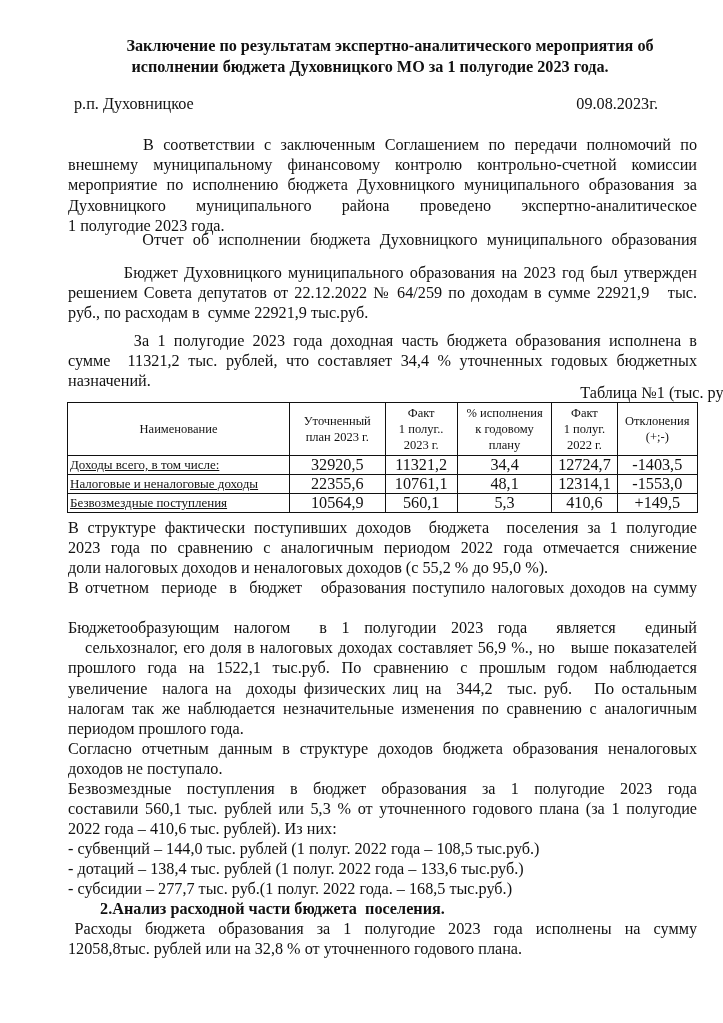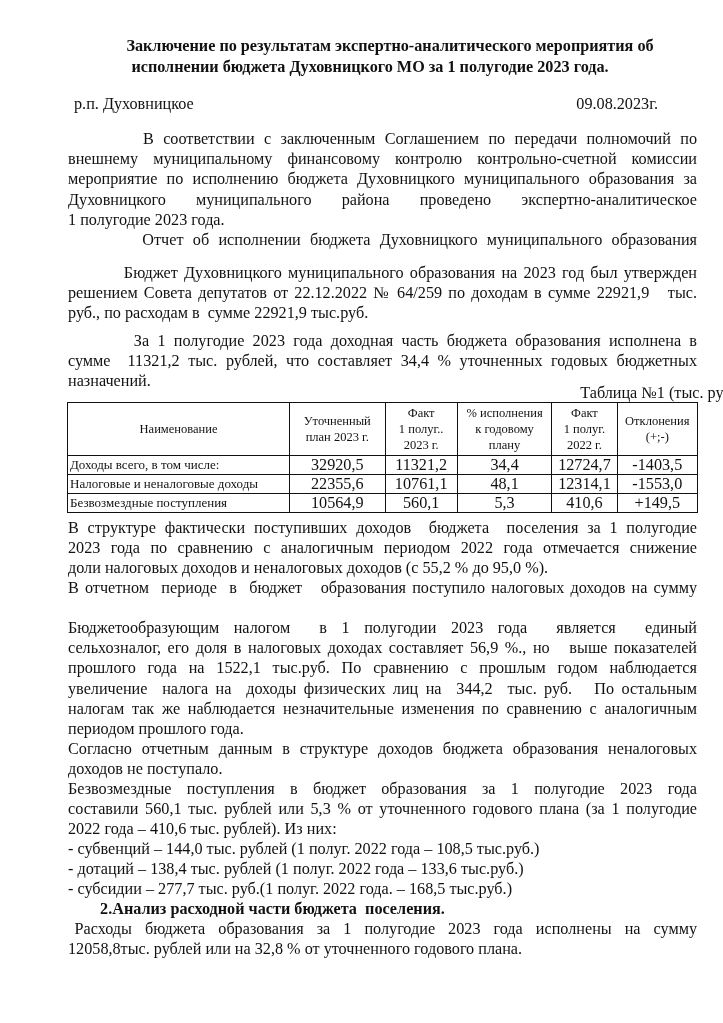--- a/index.html
+++ b/index.html
@@ -89,20 +89,21 @@
     }
     table.budget td {
       height: 18px;
       line-height: 18px;
       font-size: 16.2px;
       text-align: center;
     }
     table.budget td.name {
       text-align: left;
       font-size: 13px;
+      text-decoration: underline;
     }
     .col-name { width: 221px; }
     .col-plan { width: 95px; }
     .col-fact23 { width: 72px; }
     .col-pct { width: 94px; }
     .col-fact22 { width: 65px; }
     .col-dev { width: 80px; }
     .bold { font-weight: bold; }
   </style>
 </head>
@@ -114,21 +115,21 @@
     <span class="t1">Заключение по результатам  экспертно-аналитического мероприятия  об</span>
     <span>исполнении бюджета  Духовницкого МО за 1 полугодие 2023 года.</span>
   </div>
 
   <div class="meta-row">
     <span class="place">р.п. Духовницкое</span>
     <span class="date">09.08.2023г.</span>
   </div>
 
   <div class="text" style="top:129px;">
-    <span class="line" style="white-space:pre;">        В соответствии с заключенным Соглашением по передачи полномочий по</span>
+    <span class="line" style="white-space:pre;margin-top:6px;">        В соответствии с заключенным Соглашением по передачи полномочий по</span>
     <span class="line">внешнему муниципальному финансовому контролю контрольно-счетной  комиссии</span>
     <span class="line">мероприятие по исполнению бюджета Духовницкого муниципального образования за</span>
     <span class="line" style="white-space:pre;">Духовницкого   муниципального   района   проведено   экспертно-аналитическое</span>
     <span class="line last">1 полугодие 2023 года.</span>
   </div>
 
   <div class="text" style="top:230px;">
     <span class="line" style="white-space:pre;">        Отчет об исполнении бюджета Духовницкого муниципального образования</span>
   </div>
 
@@ -216,21 +217,21 @@
     <span class="line">2023 года по сравнению с аналогичным периодом 2022 года отмечается снижение</span>
     <span class="line last">доли налоговых доходов и неналоговых доходов (с 55,2 % до 95,0 %).</span>
   </div>
 
   <div class="text" style="top:578px;">
     <span class="line" style="white-space:pre;">В отчетном  периоде  в  бюджет   образования поступило налоговых доходов на сумму</span>
   </div>
 
   <div class="text" style="top:618px;">
     <span class="line" style="white-space:pre;">Бюджетообразующим  налогом    в  1  полугодии  2023  года    является    единый</span>
-    <span class="line" style="white-space:pre;">сельхозналог, его доля в налоговых доходах составляет 56,9 %., но   выше показателей</span>
+    <span class="line" style="white-space:pre;margin-left:17px;">сельхозналог, его доля в налоговых доходах составляет 56,9 %., но   выше показателей</span>
     <span class="line" style="white-space:pre;">прошлого  года  на  1522,1  тыс.руб.  По  сравнению  с  прошлым  годом  наблюдается</span>
     <span class="line" style="white-space:pre;">увеличение  налога на  доходы физических лиц на  344,2  тыс. руб.   По остальным</span>
     <span class="line">налогам так же наблюдается незначительные изменения по сравнению с аналогичным</span>
     <span class="line last">периодом прошлого года.</span>
   </div>
 
   <div class="text" style="top:739px;">
     <span class="line">Согласно отчетным данным в структуре доходов бюджета образования неналоговых</span>
     <span class="line last">доходов не поступало.</span>
   </div>

